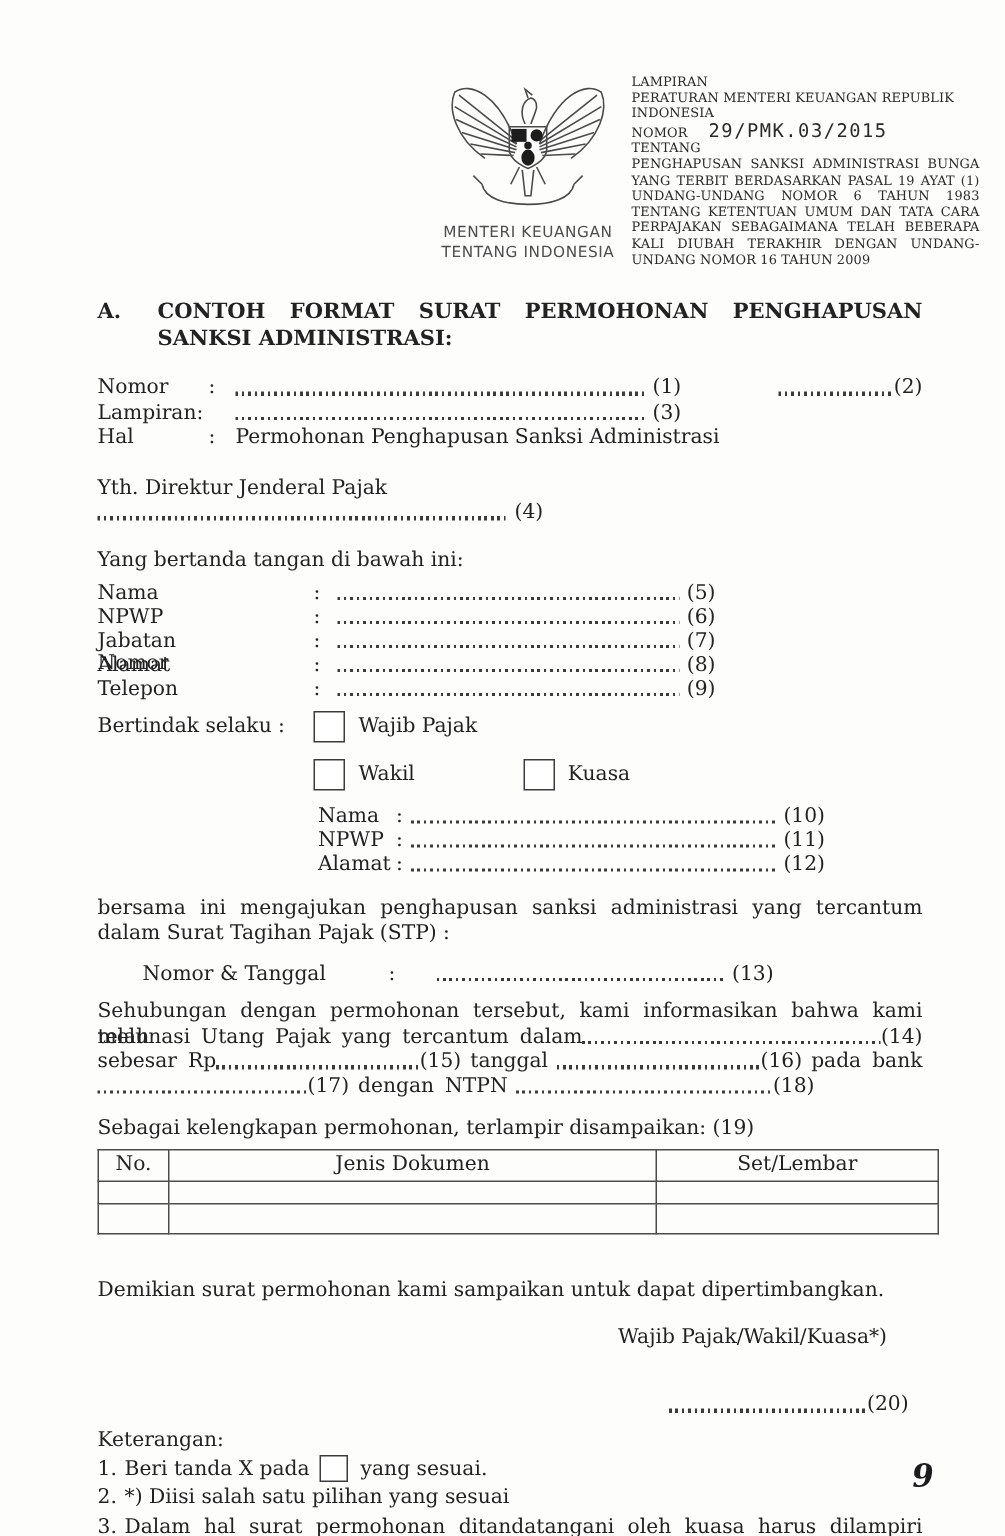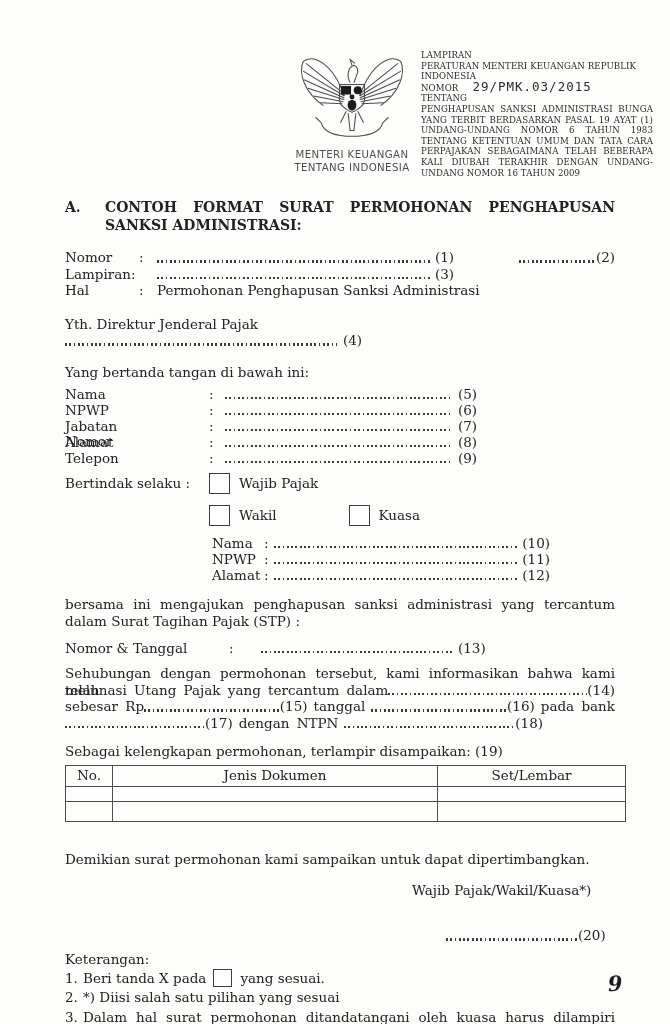--- a/index.html
+++ b/index.html
@@ -70,21 +70,21 @@
   .principal{margin:9px 0 0 147px;}
   .p-head{height:17px;}
   .prow{display:flex;align-items:flex-end;height:16px;width:338px;}
   .p-label{width:52px;flex:none;}
   .p-colon{width:10px;flex:none;}
   .prow .dots{flex:1;}
 
   
   .para{margin-top:13px;text-align:justify;}
   .stp-row{display:flex;align-items:flex-end;margin-top:10px;height:17px;}
-  .stp-label{width:164px;flex:none;}
+  .stp-label{width:164px;flex:none;margin-left:30px;}
   .stp-colon{width:32px;flex:none;}
   .stp-row .dots{width:192px;}
 
   .pay{margin-top:9px;}
   .pline{display:flex;align-items:flex-end;height:16.5px;white-space:nowrap;}
   .jline{text-align:justify;text-align-last:justify;height:16.5px;}
   .ws{word-spacing:3px;}
   .gap6{width:6px;flex:none;}
   .pline .t{flex:none;}
   .w478{width:478px;}

